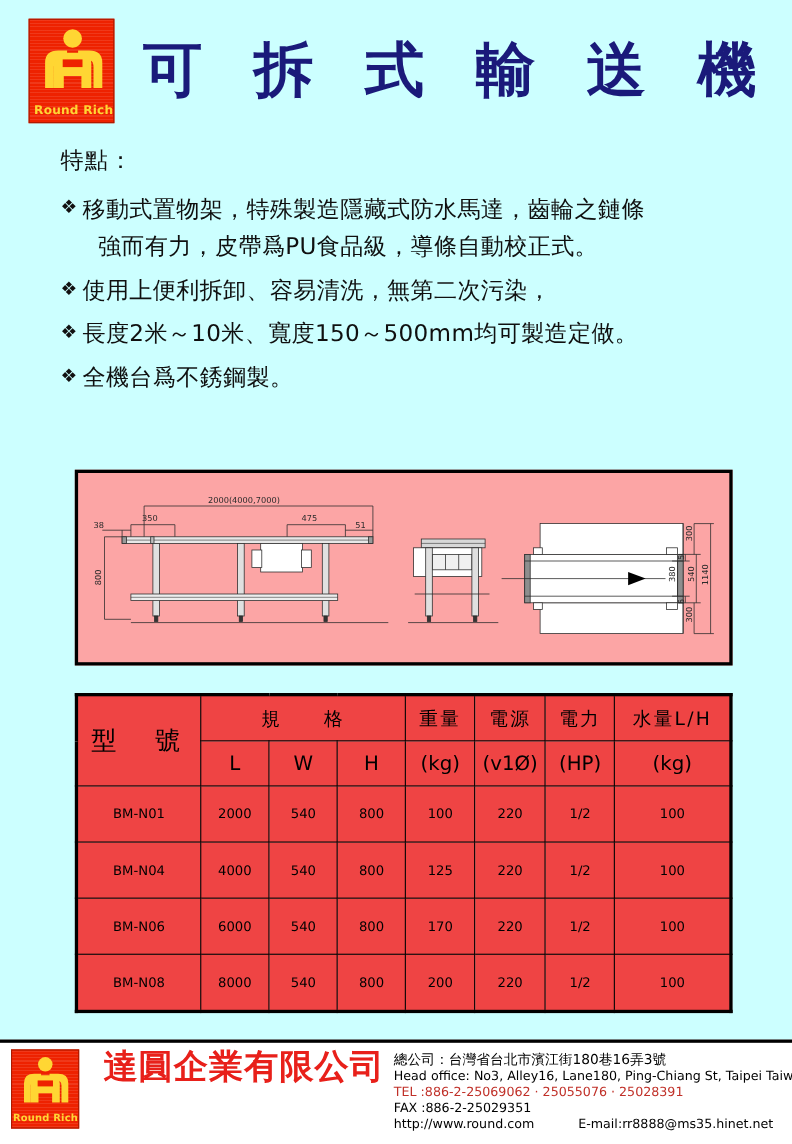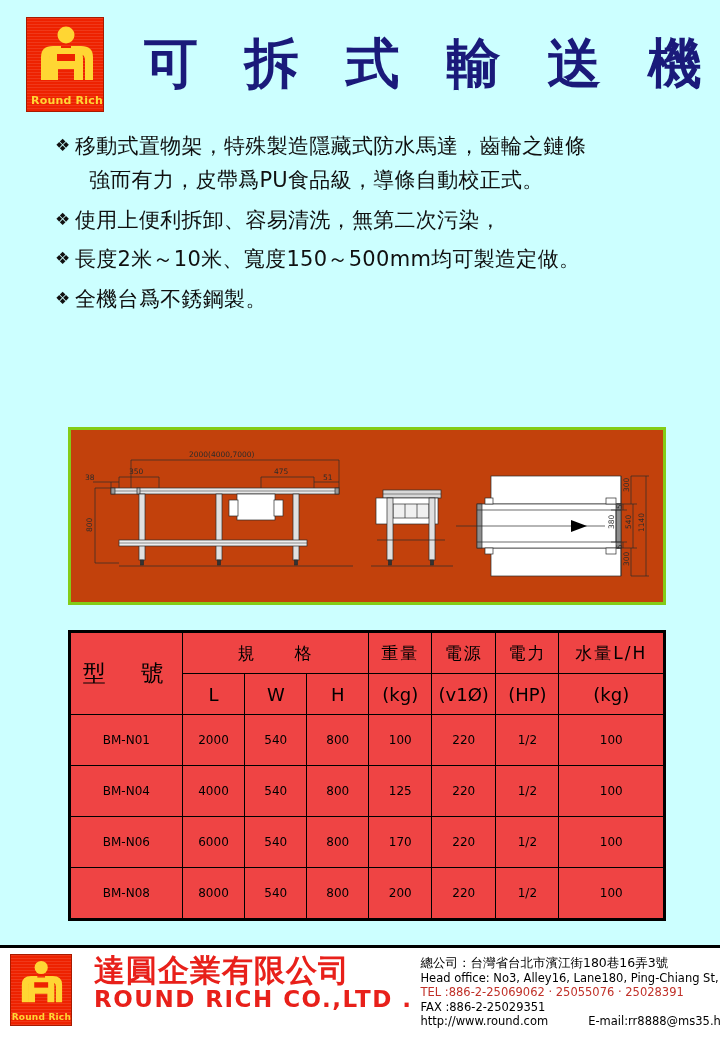--- a/index.html
+++ b/index.html
@@ -61,21 +61,21 @@
     font-size: 11px;
     font-weight: bold;
     font-family: "DejaVu Sans", "Liberation Sans", sans-serif;
     letter-spacing: 0.2px;
   }
   .title-cn {
     color: #1a1a7a;
     font-size: 54px;
     font-weight: bold;
     letter-spacing: 14px;
-    margin-left: 40px;
+    margin-left: 26px;
     line-height: 1;
     white-space: nowrap;
     font-family: "DejaVu Sans", "Liberation Sans", sans-serif;
   }
 
   
   .features {
     padding: 22px 0 0 55px;
     color: #101010;
   }
@@ -109,22 +109,22 @@
     letter-spacing: 0.3px;
   }
 
   
   .drawing-frame {
     position: absolute;
     left: 68px;
     top: 427px;
     width: 598px;
     height: 178px;
-    border: 3px solid #84cc16;
-    background: #c2410c;
+    border: 3px solid #000000;
+    background: #fca5a5;
     box-sizing: border-box;
   }
   .drawing-frame svg { display: block; }
 
   
   .spec-table {
     position: absolute;
     left: 68px;
     top: 630px;
     width: 598px;
@@ -243,20 +243,21 @@
       <path d="M14 56 L14 33 Q14 22 26 22 L34 22 L34 30 L27 30 Q22 30 22 36 L22 56 Z" fill="#ffd633"></path>
       <path d="M44 22 L54 22 Q66 22 66 33 L66 56 L58 56 L58 36 Q58 30 52 30 L44 30 Z" fill="#ffd633"></path>
       <rect x="30" y="30" width="18" height="7" fill="#ee2200"></rect>
     </svg>
     <div class="logo-name">Round Rich</div>
   </div>
   <div class="title-cn">可 拆 式 輸 送 機</div>
 </div>
 
 <div class="features">
+  <div class="feat-head">特點：</div>
 
   <div class="feat-item">
     <span class="bullet">❖</span>
     <span class="feat-text">移動式置物架，特殊製造隱藏式防水馬達，齒輪之鏈條</span>
   </div>
   <div class="feat-cont">強而有力，皮帶爲PU食品級，導條自動校正式。</div>
 
   <div class="feat-item">
     <span class="bullet">❖</span>
     <span class="feat-text">使用上便利拆卸、容易清洗，無第二次污染，</span>
@@ -459,21 +460,20 @@
         <path d="M22 56 L22 34 Q22 24 31 24 L47 24 Q56 24 56 34 L56 56 L47 56 L47 45 L31 45 L31 56 Z" fill="#ffd633"></path>
         <path d="M14 56 L14 33 Q14 22 26 22 L34 22 L34 30 L27 30 Q22 30 22 36 L22 56 Z" fill="#ffd633"></path>
         <path d="M44 22 L54 22 Q66 22 66 33 L66 56 L58 56 L58 36 Q58 30 52 30 L44 30 Z" fill="#ffd633"></path>
         <rect x="30" y="30" width="18" height="7" fill="#ee2200"></rect>
       </svg>
       <div class="logo-name">Round Rich</div>
     </div>
 
     <div class="footer-brand">
       <div class="brand-cn">達圓企業有限公司</div>
-      <div class="brand-en">ROUND RICH CO.,LTD .</div>
     </div>
 
     <div class="footer-contact">
       <div class="c-line c-cn">總公司：台灣省台北市濱江街180巷16弄3號</div>
       <div class="c-line c-en">Head office: No3, Alley16, Lane180, Ping-Chiang St, Taipei Taiwan</div>
       <div class="c-line c-tel">TEL :886-2-25069062 · 25055076 · 25028391</div>
       <div class="c-line c-en">FAX :886-2-25029351</div>
       <div class="c-row">
         <span class="c-line">http://www.round.com</span>
         <span class="c-line">E-mail:rr8888@ms35.hinet.net</span>

